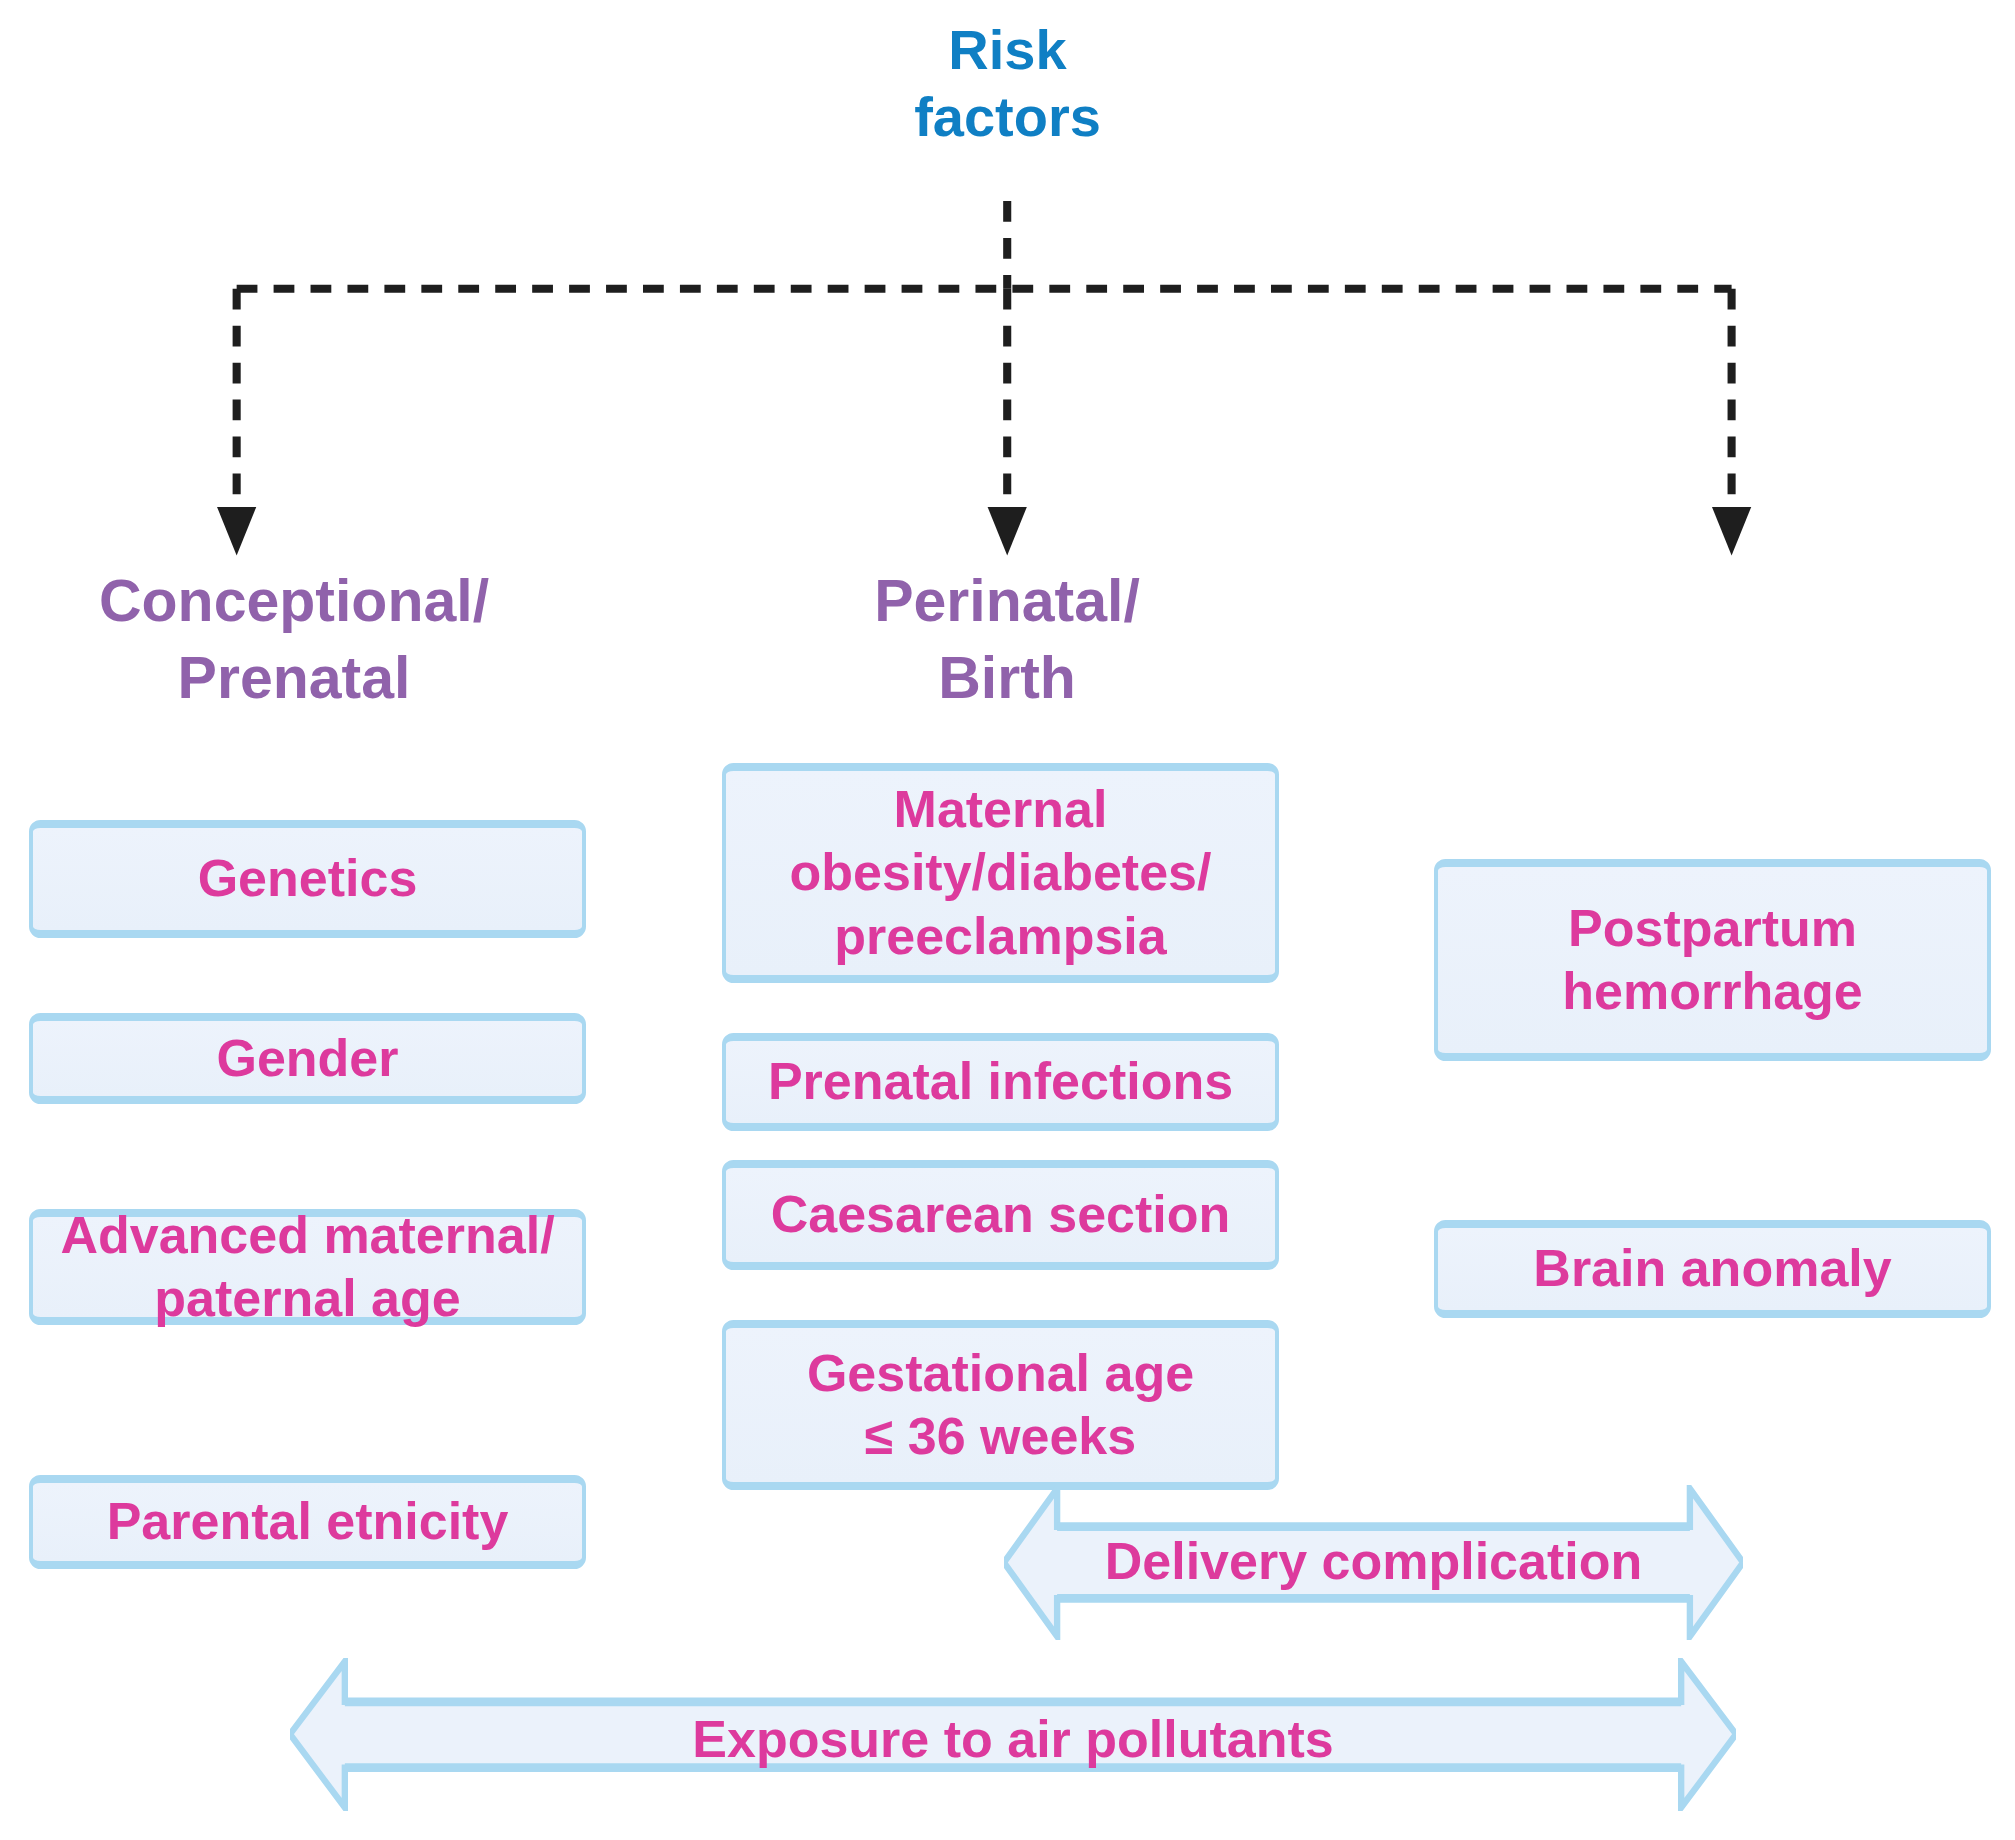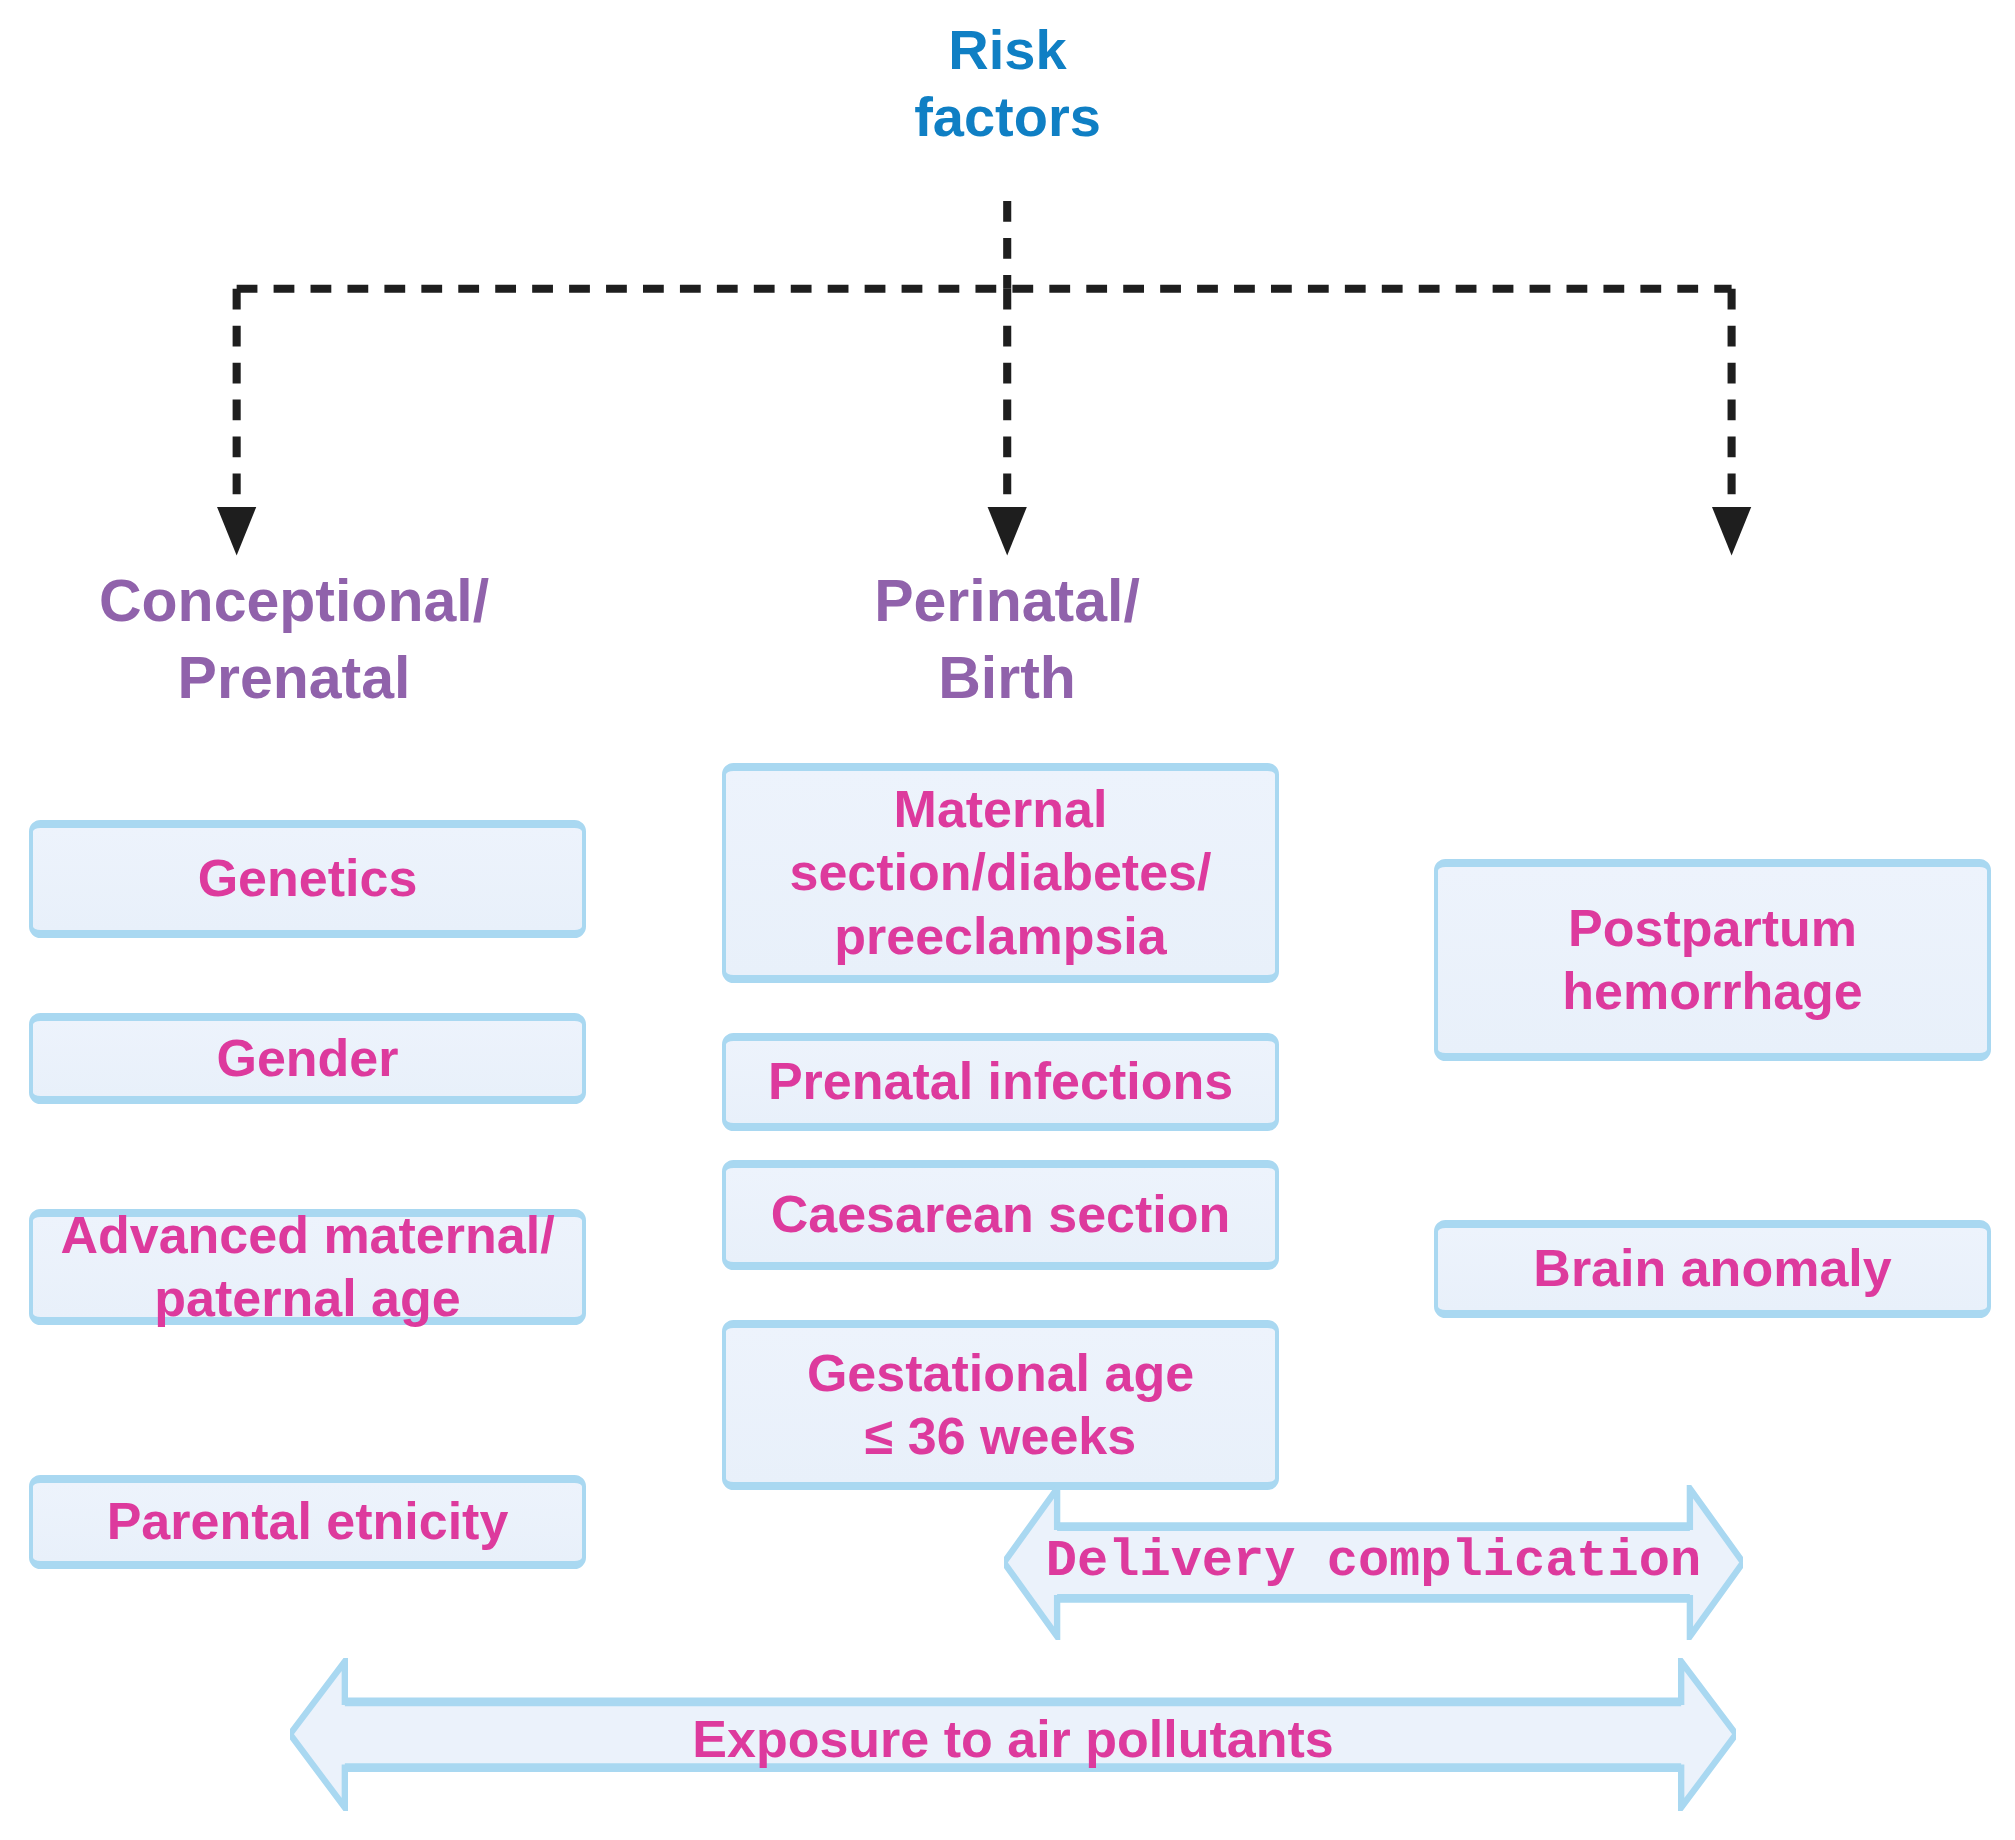--- a/index.html
+++ b/index.html
@@ -90,21 +90,21 @@
   <div class="risk-box col-left" style="top:1209px;height:116px;">
     <span class="txt">Advanced maternal/
 paternal age</span>
   </div>
   <div class="risk-box col-left" style="top:1475px;height:94px;">
     <span class="txt">Parental etnicity</span>
   </div>
 
   <div class="risk-box col-mid" style="top:763px;height:220px;">
     <span class="txt">Maternal
-section/diabetes/
+obesity/diabetes/
 preeclampsia</span>
   </div>
   <div class="risk-box col-mid" style="top:1033px;height:98px;">
     <span class="txt">Prenatal infections</span>
   </div>
   <div class="risk-box col-mid" style="top:1160px;height:110px;">
     <span class="txt">Caesarean section</span>
   </div>
   <div class="risk-box col-mid" style="top:1320px;height:170px;">
     <span class="txt">Gestational age
@@ -117,21 +117,21 @@
   </div>
   <div class="risk-box col-right" style="top:1220px;height:98px;">
     <span class="txt">Brain anomaly</span>
   </div>
 
   <svg class="banner-svg" style="left:1004px;top:1485px;" width="739" height="155" viewBox="0 0 1280 268" xmlns="http://www.w3.org/2000/svg">
     <polygon points="0,134 92,6 92,72 1188,72 1188,6 1280,134 1188,262 1188,196 92,196 92,262" fill="#ebf2fb" stroke="#a9d8f1" stroke-width="11"></polygon>
     <path d="M92,72 H1188" stroke="#a9d8f1" stroke-width="15" fill="none"></path>
     <path d="M92,196 H1188" stroke="#a9d8f1" stroke-width="15" fill="none"></path>
   </svg>
-  <div class="banner-label" style="left:1004px;top:1526px;width:739px;height:72px;font-family:Liberation Mono, monospace;">
+  <div class="banner-label" style="left:1004px;top:1526px;width:739px;height:72px;">
     <span class="txt">Delivery complication</span>
   </div>
 
   <svg class="banner-svg" style="left:290px;top:1658px;" width="1446" height="153" viewBox="0 0 2505 265" xmlns="http://www.w3.org/2000/svg">
     <polygon points="0,132 95,6 95,76 2410,76 2410,6 2505,132 2410,259 2410,190 95,190 95,259" fill="#ebf2fb" stroke="#a9d8f1" stroke-width="11"></polygon>
     <path d="M95,76 H2410" stroke="#a9d8f1" stroke-width="15" fill="none"></path>
     <path d="M95,190 H2410" stroke="#a9d8f1" stroke-width="15" fill="none"></path>
   </svg>
   <div class="banner-label" style="left:290px;top:1702px;width:1446px;height:66px;align-items:flex-end;">
     <span class="txt">Exposure to air pollutants</span>

